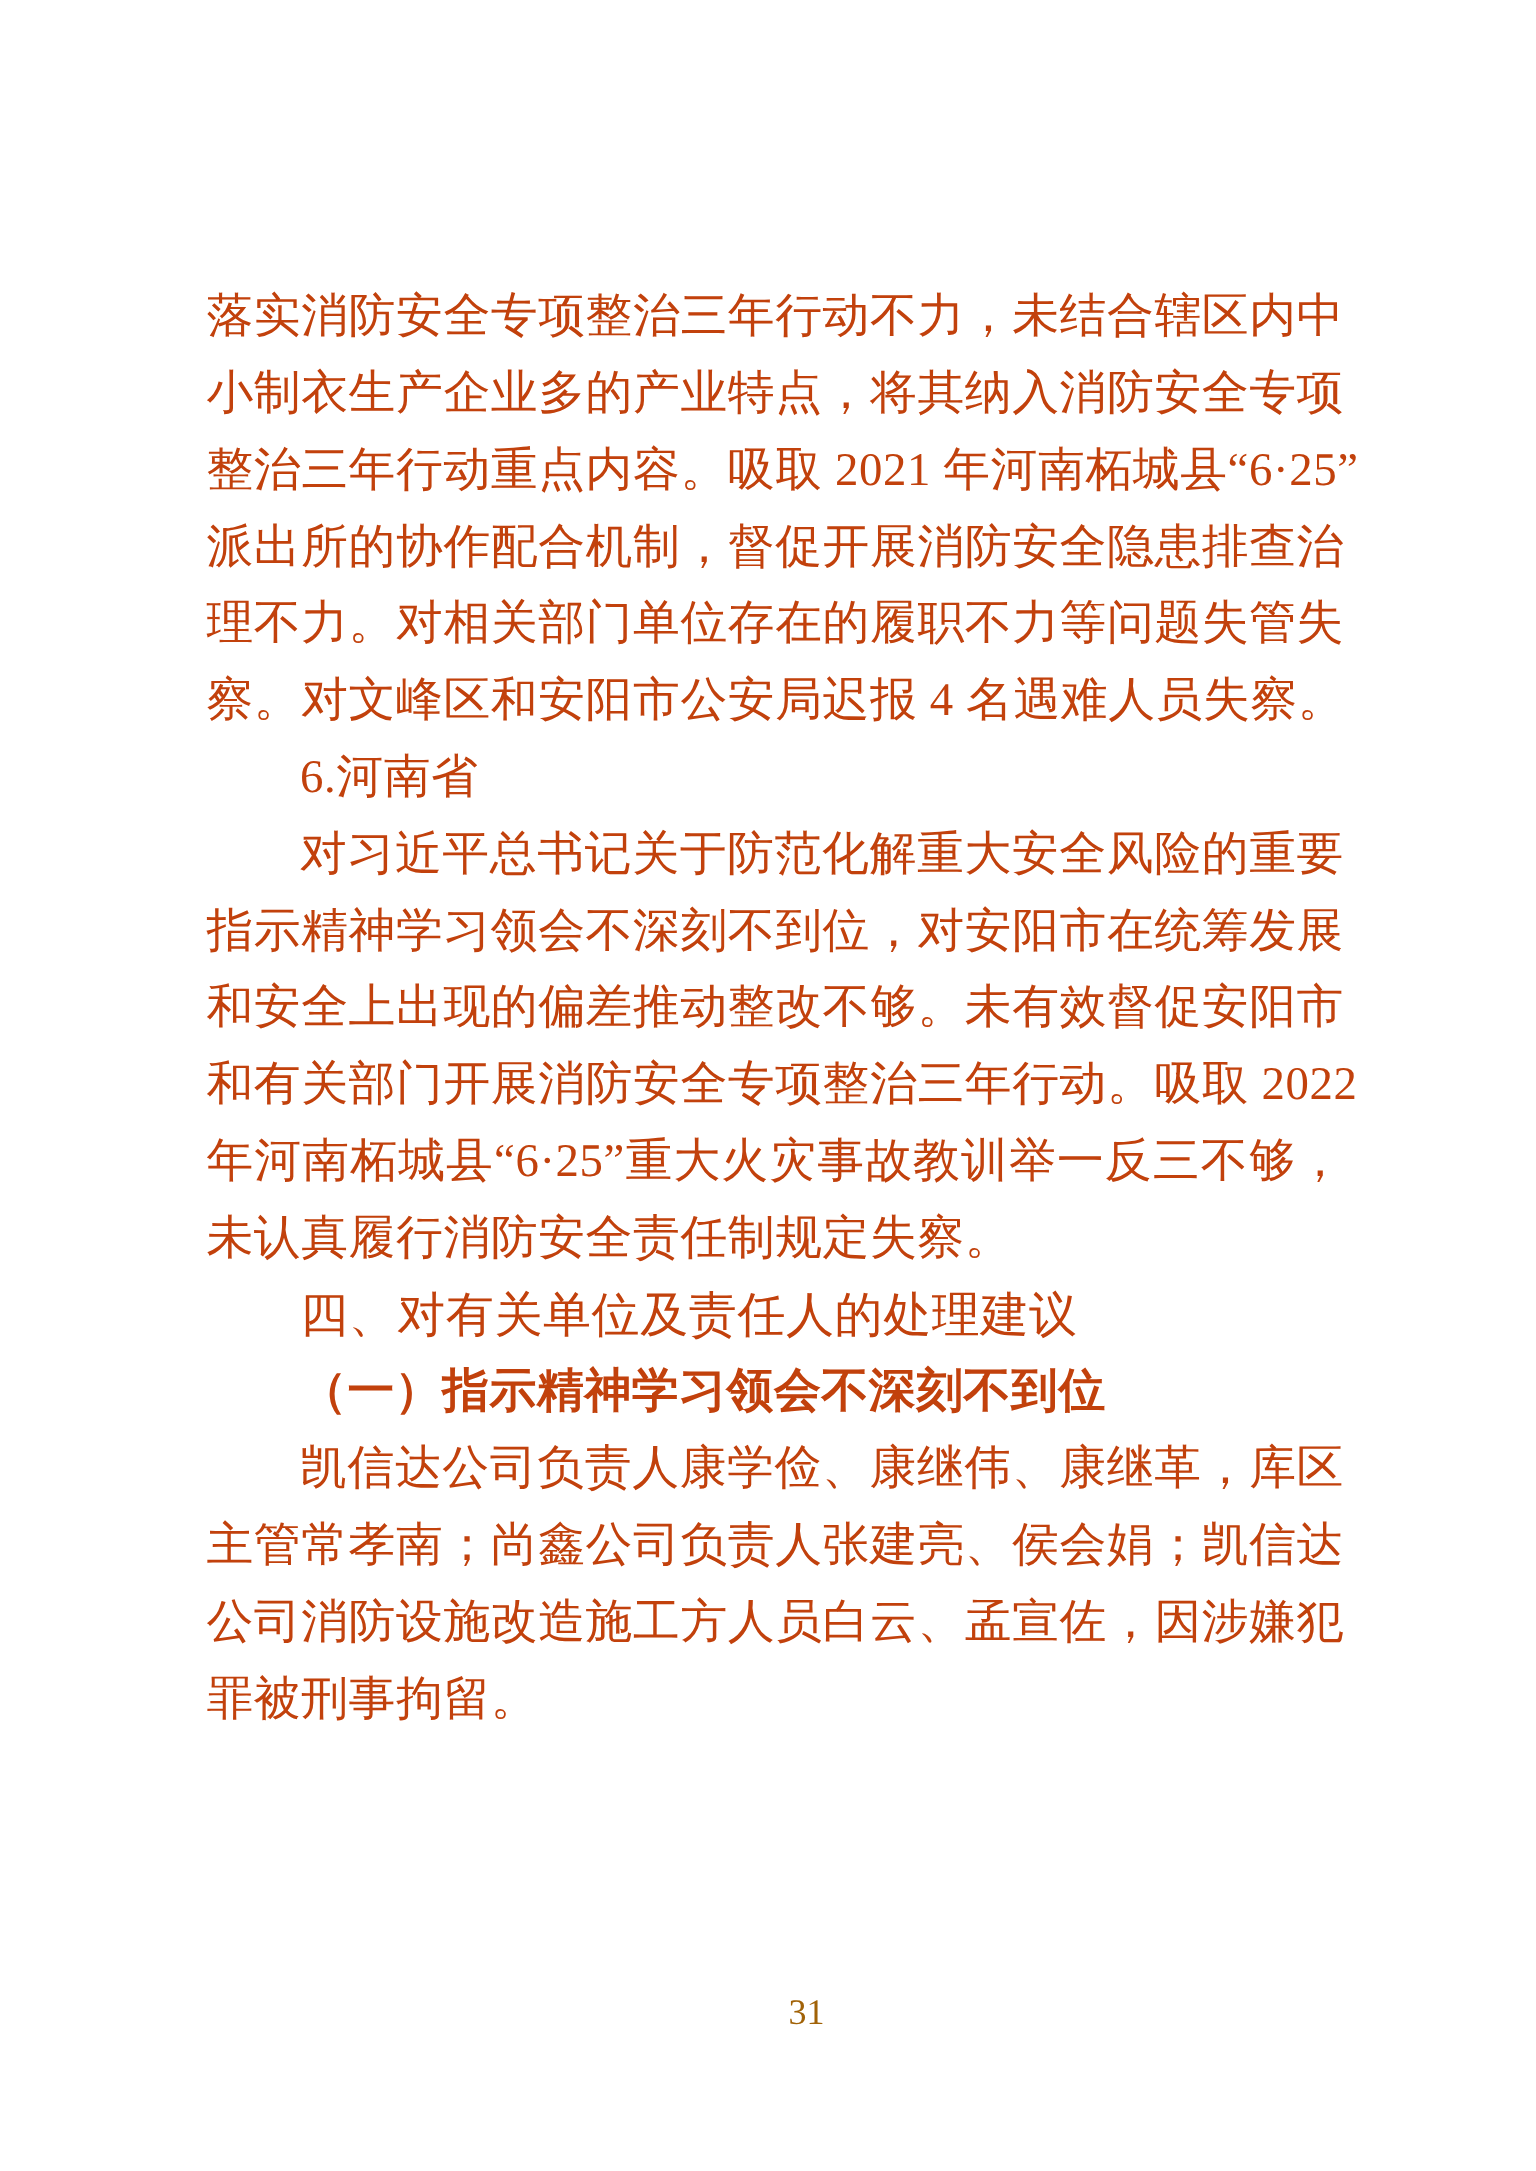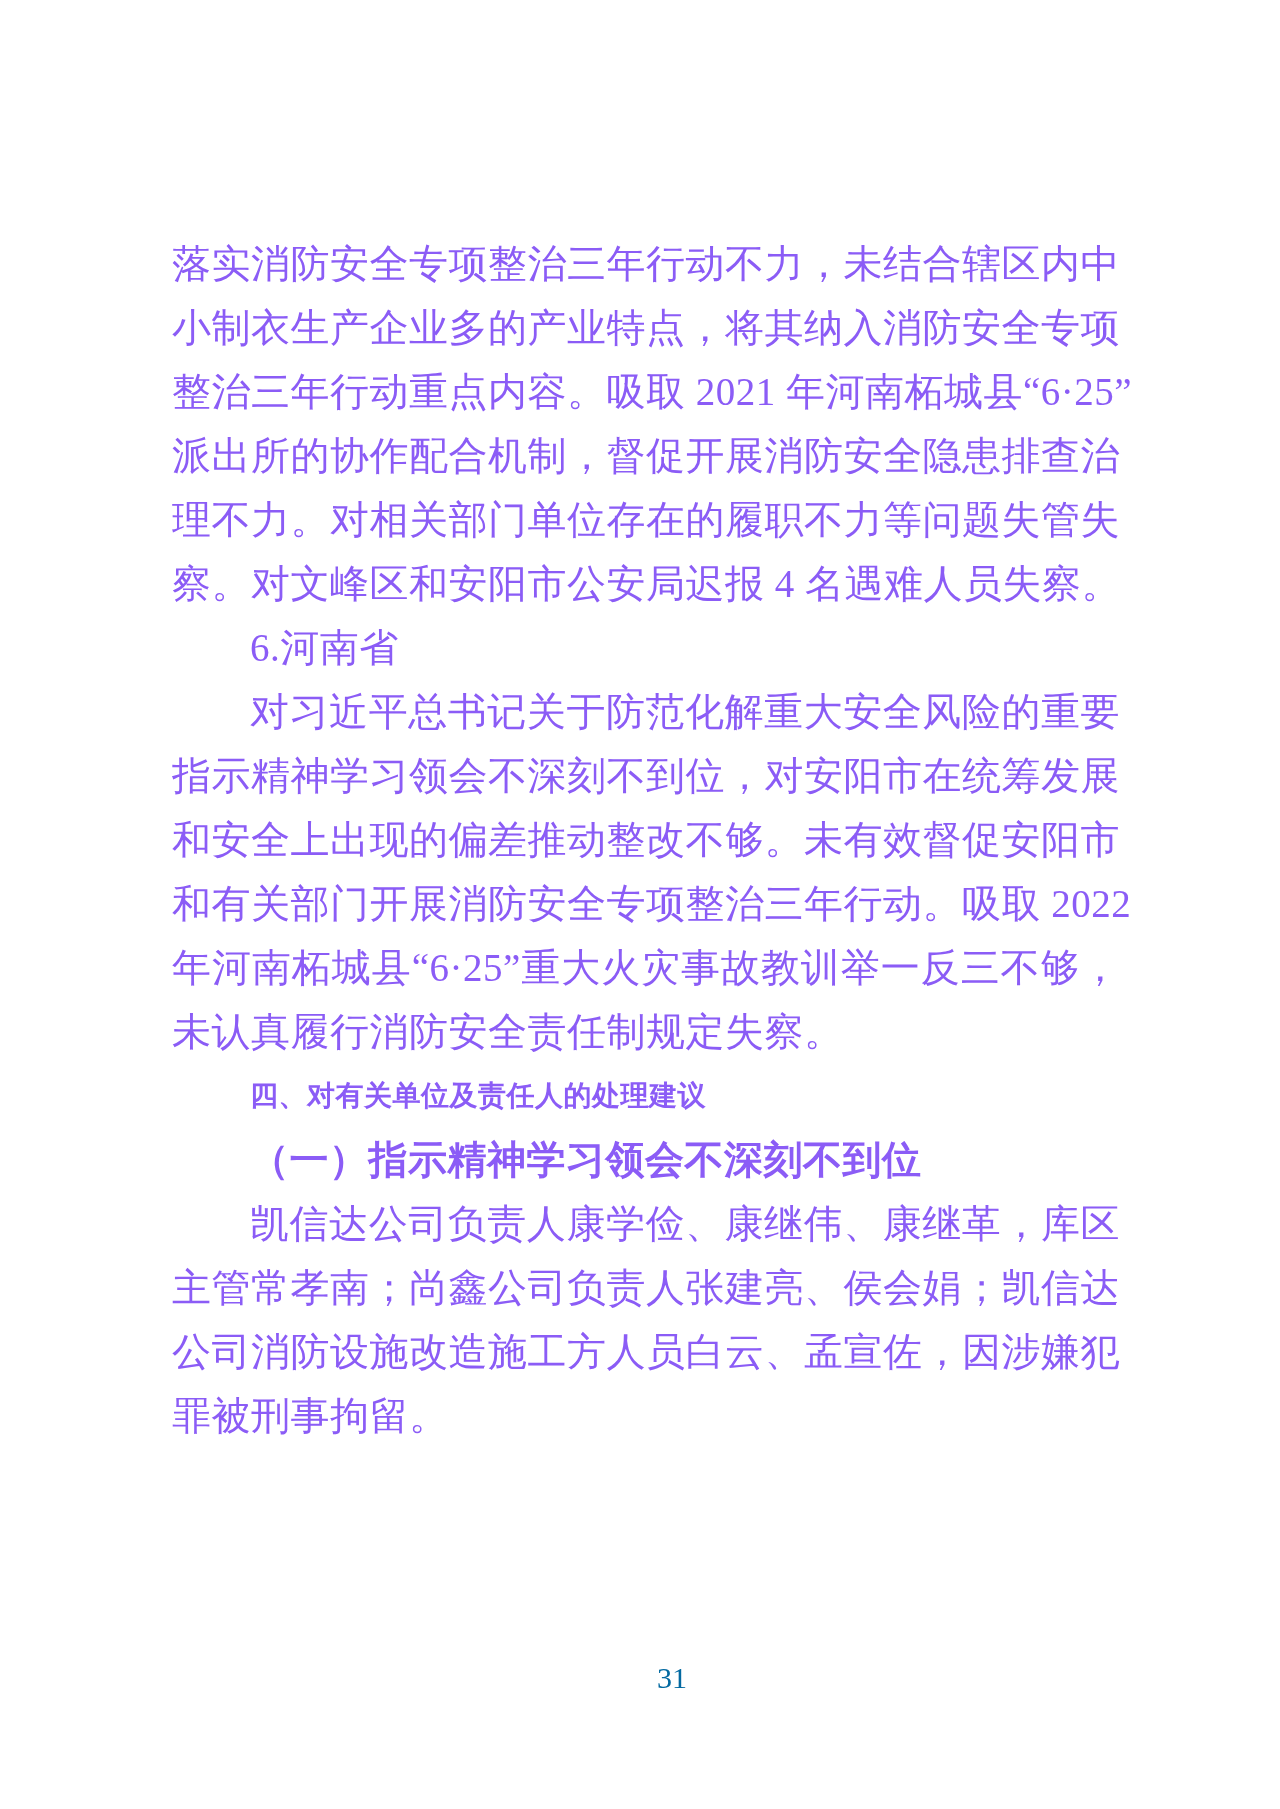--- a/index.html
+++ b/index.html
@@ -19,57 +19,57 @@
   .text-block {
     position: absolute;
     left: 172px;
     top: 232px;
     width: 948px;
   }
   .line {
     font-size: 39px;
     line-height: 64px;
     height: 64px;
-    color: #8b5cf6;
+    color: #c2410c;
     text-align: justify;
     text-align-last: justify;
     white-space: nowrap;
     letter-spacing: 0.5px;
   }
   .line.end,
   .line.end-indent,
   .line.heading,
   .line.subheading {
     text-align: right;
     text-align-last: left;
   }
   .line.body-indent,
   .line.end-indent,
   .line.heading,
   .line.subheading {
     text-indent: 78px;
   }
   .line.heading {
-    font-weight: bold;
+    font-weight: normal;
     font-family: "Liberation Sans", "DejaVu Sans", sans-serif;
-    font-size: 28px;
+    font-size: 40px;
   }
   .line.subheading {
     font-weight: bold;
     font-size: 39px;
   }
   .page-number {
     position: absolute;
     top: 1660px;
     left: 352px;
     width: 640px;
     text-align: center;
     font-size: 30px;
     line-height: 36px;
-    color: #0369a1;
+    color: #a16207;
     font-family: "Liberation Serif", "DejaVu Serif", serif;
   }
 </style>
 </head>
 <body>
 
 <div class="page">
   <div class="text-block">
       <div class="line body">落实消防安全专项整治三年行动不力，未结合辖区内中</div>
       <div class="line body">小制衣生产企业多的产业特点，将其纳入消防安全专项</div>

